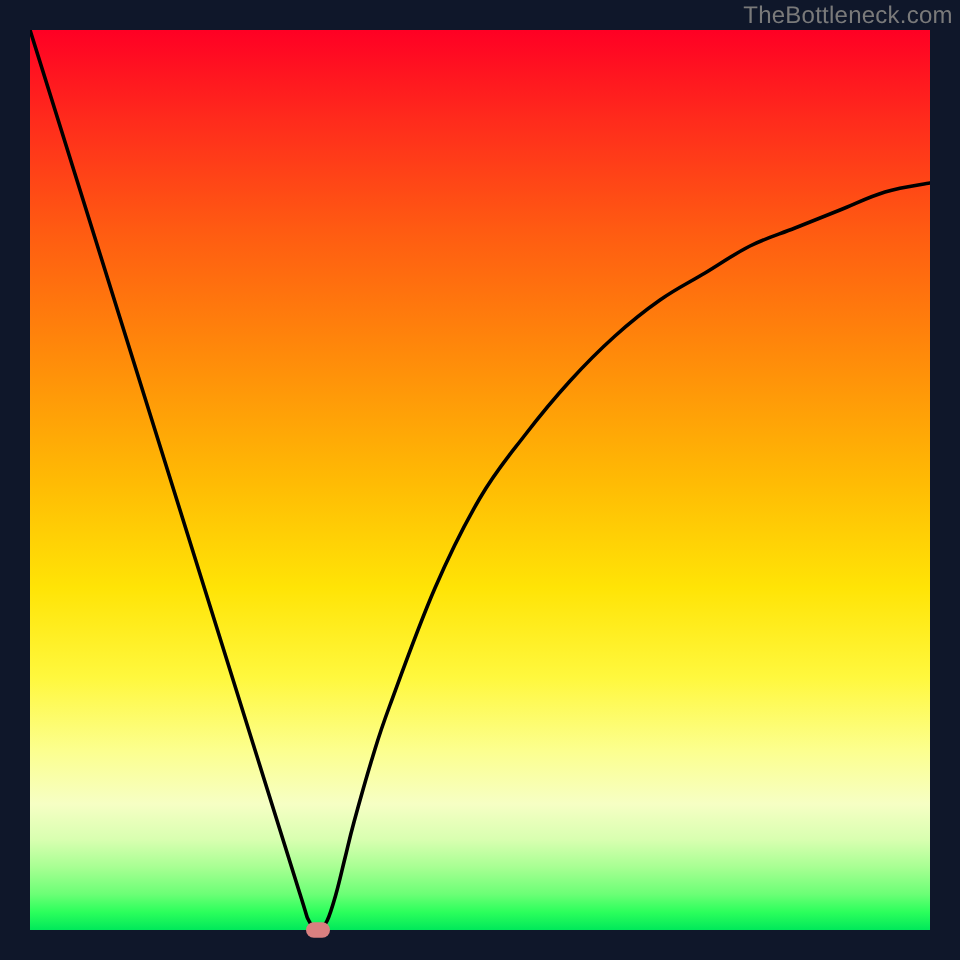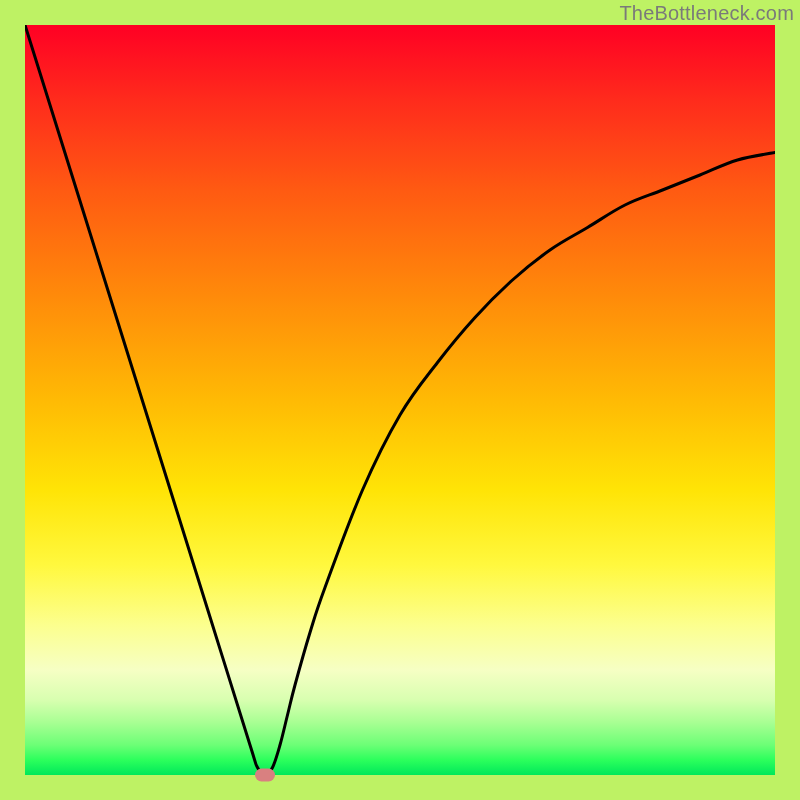--- a/index.html
+++ b/index.html
@@ -1,21 +1,21 @@
 <!DOCTYPE html>
 <html><head>
 <meta charset="utf-8">
 <style>
   * { margin: 0; padding: 0; box-sizing: border-box; }
   html, body { width: 800px; height: 800px; overflow: hidden; background: #000; }
   .frame {
     position: relative;
     width: 800px;
     height: 800px;
-    background: #bef264;
+    background: #0f172a;
     padding-left: 43px;
   }
   .plot {
     position: absolute;
     left: 25px;
     top: 25px;
     width: 750px;
     height: 750px;
     background: linear-gradient(to bottom,
       #ff0024 0%,

